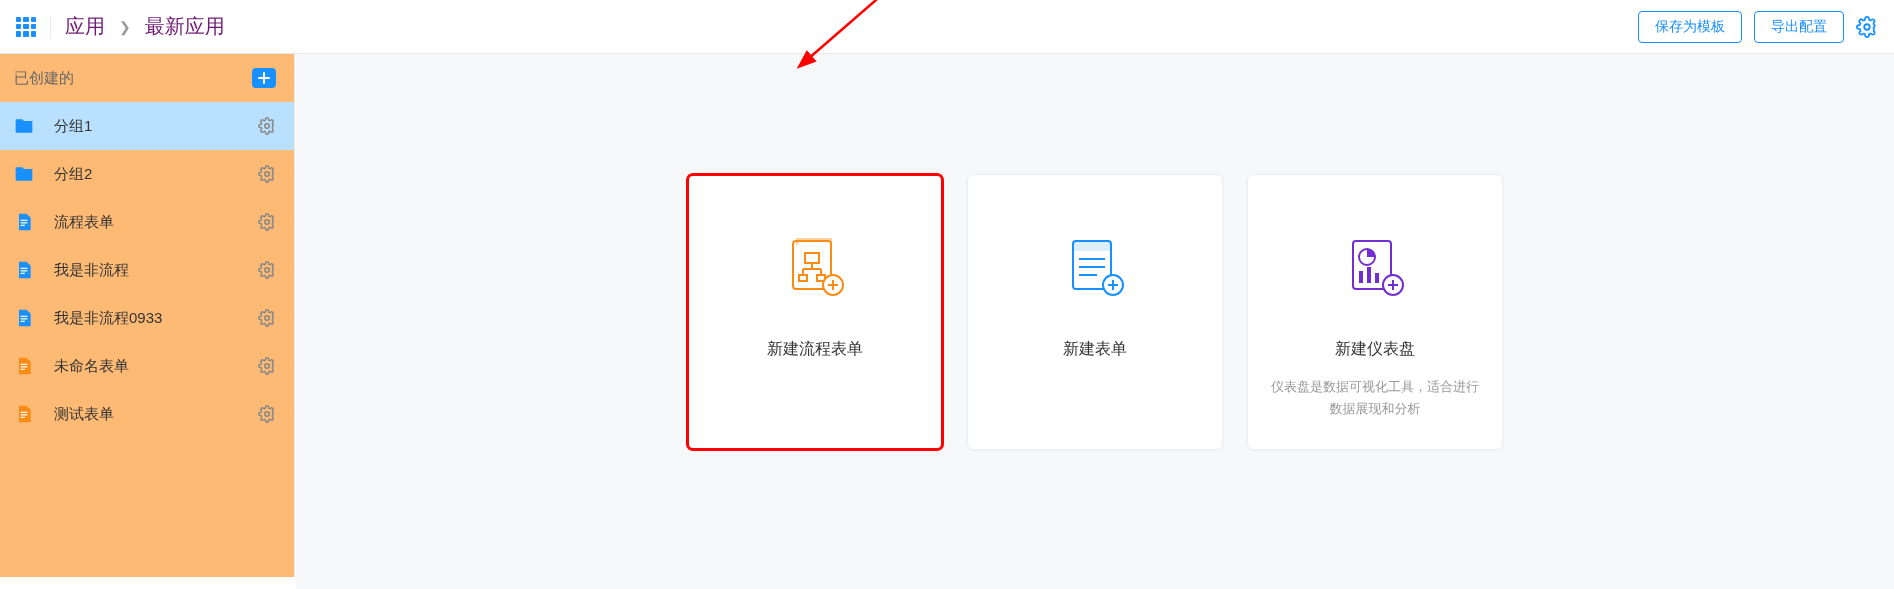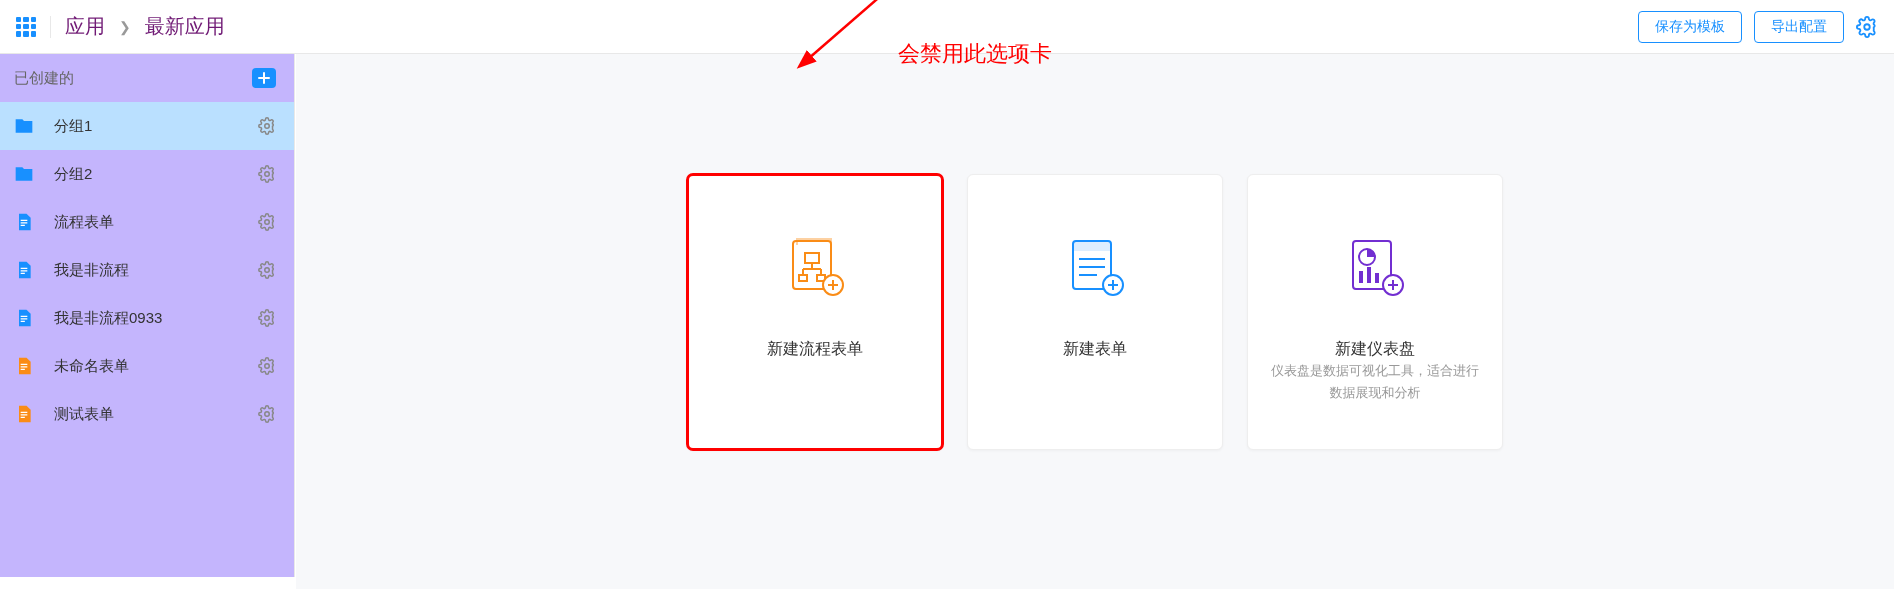--- a/index.html
+++ b/index.html
@@ -11,39 +11,39 @@
 .apps-icon { width: 20px; height: 20px; display: grid; grid-template-columns: repeat(3,1fr); grid-template-rows: repeat(3,1fr); gap: 2px; cursor: pointer; }
 .apps-icon span { background: #1890ff; border-radius: 1px; }
 .vsep { width: 1px; height: 22px; background: #e8e8e8; }
 .bc-item { font-size: 20px; color: #701a75; }
 .bc-sep { color: #999; font-size: 14px; }
 .header-right { display: flex; align-items: center; gap: 12px; }
 .btn-outline { border: 1px solid #1890ff; color: #1890ff; background: #fff; padding: 6px 16px; border-radius: 4px; font-size: 14px; cursor: pointer; }
 .gear-head { color: #1890ff; cursor: pointer; }
 
 
-.sidebar { position: absolute; left: 0; top: 54px; width: 295px; bottom: 12px; border-right: 1px solid #e8e8e8; background: #c4b5fd; }
+.sidebar { position: absolute; left: 0; top: 54px; width: 295px; bottom: 12px; border-right: 1px solid #e8e8e8; background: #fdba74; }
 .side-head { display: flex; align-items: center; justify-content: space-between; padding: 14px 18px 14px 14px; }
 .side-head-title { color: #666; font-size: 15px; }
 .add-btn { width: 24px; height: 20px; background: #1890ff; border-radius: 4px; display: flex; align-items: center; justify-content: center; cursor: pointer; }
 .add-btn svg { fill: #fff; }
 .side-list { list-style: none; }
 .side-item { display: flex; align-items: center; height: 48px; padding: 0 18px 0 14px; cursor: pointer; gap: 12px; }
 .side-item.active { background: #bae0ff; }
 .side-item .icon { width: 20px; height: 20px; flex-shrink: 0; display: flex; align-items: center; justify-content: center; }
 .side-item .label { flex: 1; font-size: 15px; color: #333; margin-left: 8px; }
 .side-item .gear { color: #888; flex-shrink: 0; }
 
 
 .main { position: absolute; left: 296px; top: 54px; right: 0; bottom: 0; background: #f7f8fa; padding-top: 120px; }
 .cards-row { display: flex; gap: 24px; justify-content: center; position: relative; }
 .card { width: 256px; height: 276px; background: #fff; border: 1px solid #eee; border-radius: 6px; display: flex; flex-direction: column; align-items: center; padding: 60px 20px 20px; cursor: pointer; box-shadow: 0 1px 3px rgba(0,0,0,0.04); }
 .card.boxed { outline: 3px solid #ff0000; outline-offset: -2px; }
 .card-icon { width: 64px; height: 64px; margin-bottom: 40px; position: relative; }
-.card-title { font-size: 16px; color: #333; }
+.card-title { font-size: 16px; color: #333; margin-bottom: 16px; }
 .card-desc { font-size: 13px; color: #999; text-align: center; line-height: 1.7; }
 
 
 .annotation { position: absolute; pointer-events: none; }
 .anno-text { color: #ff0000; font-size: 22px; font-family: Arial, sans-serif; }
 .arrow-svg { position: absolute; }
 
 svg { display: block; }
 </style>
 </head>
@@ -243,23 +243,20 @@
             <circle cx="50" cy="50" r="10" fill="#fff" stroke="#722ed1" stroke-width="2"></circle>
             <line x1="50" y1="45" x2="50" y2="55" stroke="#722ed1" stroke-width="2"></line>
             <line x1="45" y1="50" x2="55" y2="50" stroke="#722ed1" stroke-width="2"></line>
           </svg>
         </div>
         <div class="card-title">新建仪表盘</div>
         <div class="card-desc">仪表盘是数据可视化工具，适合进行数据展现和分析</div>
       </div>
     </div>
 
-  <div class="annotation" style="left:602px; top:-15px;">
-    <span class="anno-text">会禁用此选项卡</span>
-  </div>
   <svg class="arrow-svg" style="left:500px; top:-90px;" width="120" height="110">
     <defs>
         <marker id="ah" markerWidth="10" markerHeight="10" refX="2" refY="3" orient="auto">
           <path d="M0,0 L0,6 L8,3 z" fill="#ff0000"></path>
         </marker>
       </defs>
     <line x1="110" y1="10" x2="12" y2="95" stroke="#ff0000" stroke-width="2.5" marker-end="url(#ah)"></line>
   </svg>
 </div>
 

